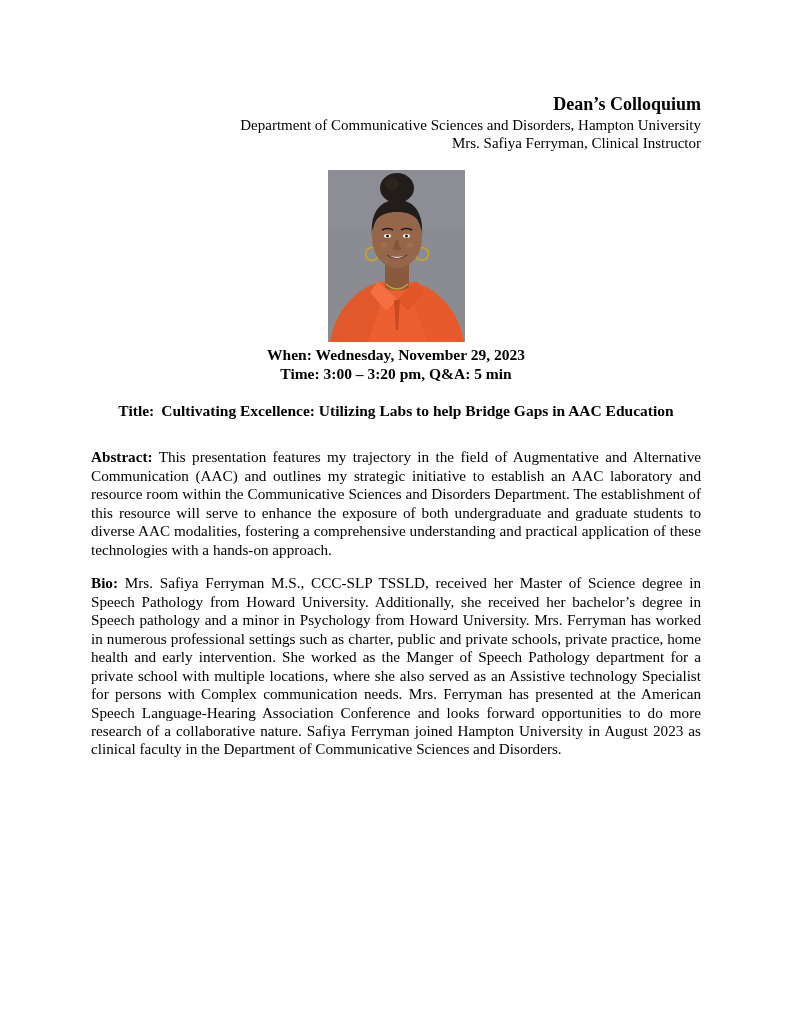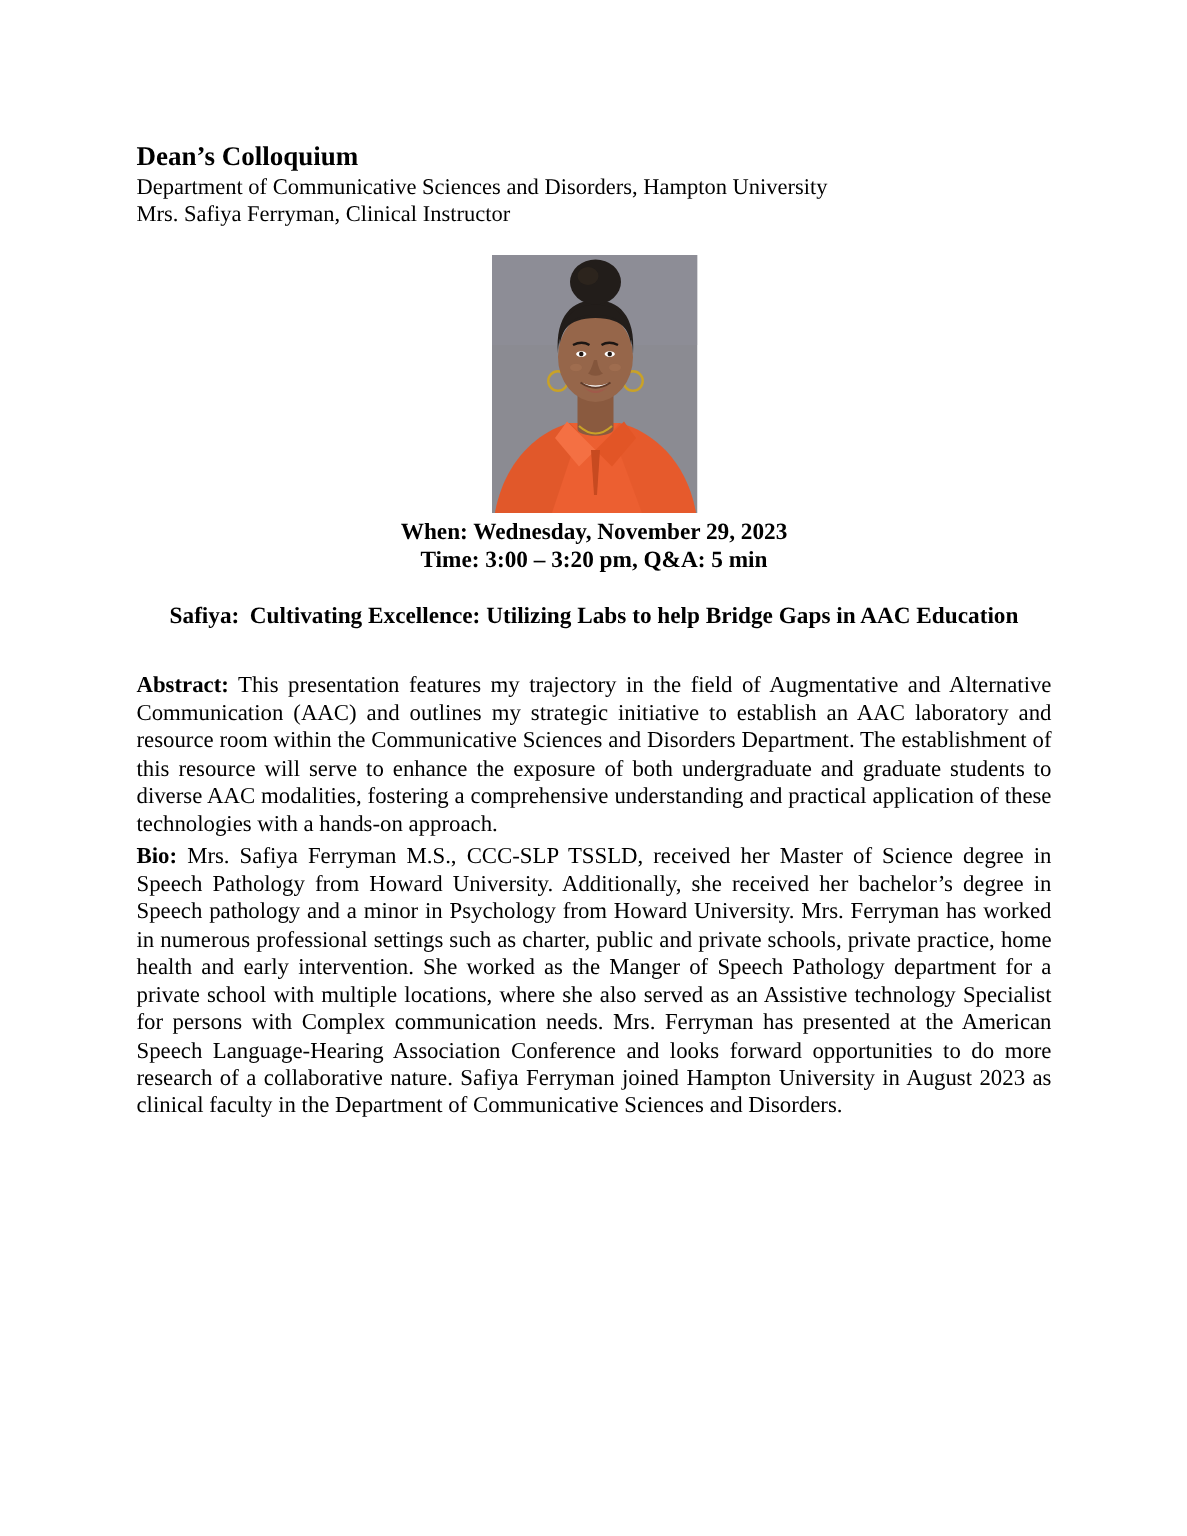--- a/index.html
+++ b/index.html
@@ -10,21 +10,21 @@
     height: 1024px;
     margin: 0 auto;
     background: #ffffff;
     font-family: "Liberation Serif", "DejaVu Serif", serif;
     color: #000000;
     overflow: hidden;
   }
   .content {
     padding: 93px 90px 0 91px;
   }
-  .doc-header { text-align: left; }
+  .doc-header { text-align: right; }
   .doc-title {
     font-size: 18px;
     font-weight: bold;
     line-height: 1.25;
   }
   .doc-subline {
     font-size: 15px;
     line-height: 1.24;
   }
   .photo-wrap {
@@ -48,21 +48,21 @@
     font-size: 15.5px;
     line-height: 1.22;
   }
   .talk-title .label { margin-right: 7px; }
   .para {
     margin-top: 28px;
     font-size: 15.2px;
     line-height: 1.215;
     text-align: justify;
   }
-  .para + .para { margin-top: 3px; }
+  .para + .para { margin-top: 15px; }
   .para .label { font-weight: bold; }
 </style>
 </head>
 <body>
 
 <div class="page">
   <div class="content">
 
     <div class="doc-header">
       <div class="doc-title">Dean’s Colloquium</div>
@@ -118,21 +118,21 @@
         <ellipse cx="82" cy="75" rx="4" ry="2.5" fill="#a87453" opacity="0.5"></ellipse>
       </svg>
     </div>
 
     <div class="event-block">
       <div>When: Wednesday, November 29, 2023</div>
       <div>Time: 3:00 – 3:20 pm, Q&amp;A: 5 min</div>
     </div>
 
     <div class="talk-title">
-      <span class="label">Safiya:</span><span>Cultivating Excellence: Utilizing Labs to help Bridge Gaps in AAC Education</span>
+      <span class="label">Title:</span><span>Cultivating Excellence: Utilizing Labs to help Bridge Gaps in AAC Education</span>
     </div>
 
     <p class="para">
       <span class="label">Abstract:</span>
       <span>This presentation features my trajectory in the field of Augmentative and Alternative Communication (AAC) and outlines my strategic initiative to establish an AAC laboratory and resource room within the Communicative Sciences and Disorders Department. The establishment of this resource will serve to enhance the exposure of both undergraduate and graduate students to diverse AAC modalities, fostering a comprehensive understanding and practical application of these technologies with a hands-on approach.</span>
     </p>
 
     <p class="para">
       <span class="label">Bio:</span>
       <span>Mrs. Safiya Ferryman M.S., CCC-SLP TSSLD, received her Master of Science degree in Speech Pathology from Howard University. Additionally, she received her bachelor’s degree in Speech pathology and a minor in Psychology from Howard University. Mrs. Ferryman has worked in numerous professional settings such as charter, public and private schools, private practice, home health and early intervention. She worked as the Manger of Speech Pathology department for a private school with multiple locations, where she also served as an Assistive technology Specialist for persons with Complex communication needs. Mrs. Ferryman has presented at the American Speech Language-Hearing Association Conference and looks forward opportunities to do more research of a collaborative nature. Safiya Ferryman joined Hampton University in August 2023 as clinical faculty in the Department of Communicative Sciences and Disorders.</span>

